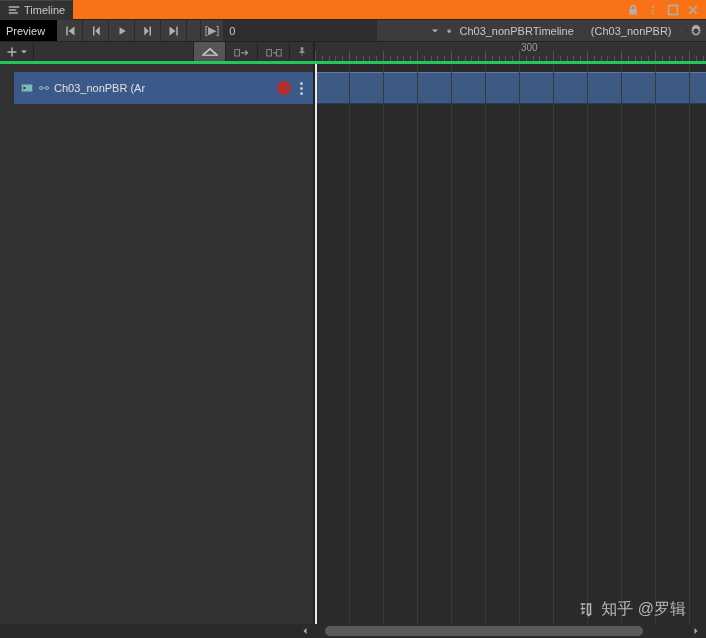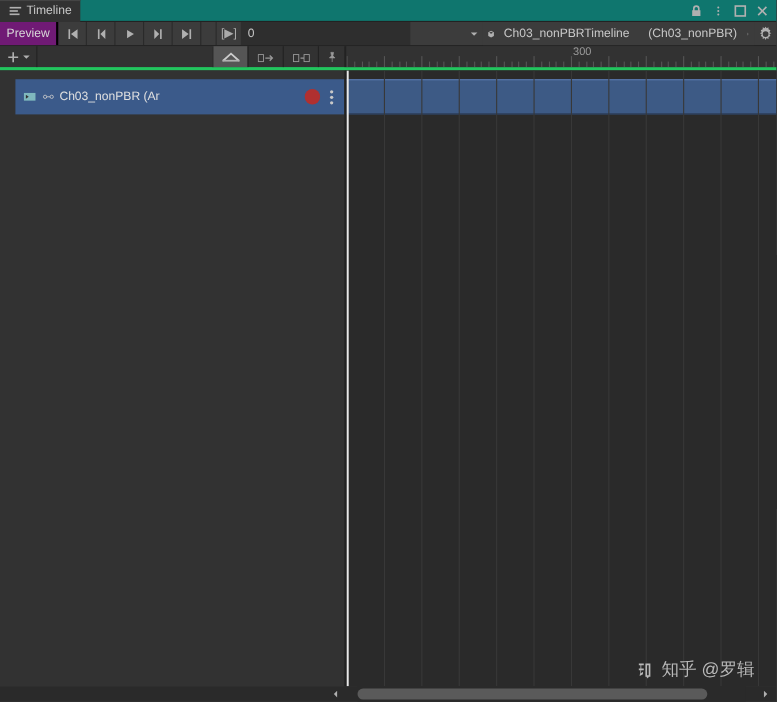--- a/index.html
+++ b/index.html
@@ -1,27 +1,27 @@
 <!DOCTYPE html>
 <html><head>
 <meta charset="utf-8">
 <style>
 * { box-sizing: border-box; margin: 0; padding: 0; font-family: Arial, sans-serif; }
 body { width: 706px; height: 638px; background: #383838; color: #c8c8c8; font-size: 11px; overflow: hidden; position: relative; }
 
 
-.titlebar { height: 20px; background: #0f766e; display: flex; align-items: center; border-bottom: 1px solid #222; }
+.titlebar { height: 20px; background: #f97316; display: flex; align-items: center; border-bottom: 1px solid #222; }
 .tab { background: #323232; height: 20px; display: flex; align-items: center; padding: 0 8px; gap: 4px; border-top: 1px solid #444; }
 .tab svg { width: 12px; height: 12px; }
 .window-controls { margin-left: auto; display: flex; gap: 6px; padding-right: 6px; }
 .window-controls span { width: 14px; height: 14px; display: flex; align-items: center; justify-content: center; cursor: pointer; }
 
 
 .toolbar { height: 22px; background: #3c3c3c; display: flex; align-items: stretch; border-bottom: 1px solid #222; }
-.preview-btn { background: #701a75; color: #d8d8d8; padding: 0 6px; display: flex; align-items: center; border-right: 2px solid #000000; }
+.preview-btn { background: #000000; color: #d8d8d8; padding: 0 6px; display: flex; align-items: center; border-right: 6px solid #000000; }
 .transport { display: flex; }
 .transport-btn { width: 26px; display: flex; align-items: center; justify-content: center; border-right: 1px solid #2a2a2a; cursor: pointer; }
 .frame-sep { width: 14px; border-right: 1px solid #2a2a2a; }
 .play-range { width: 22px; display: flex; align-items: center; justify-content: center; color: #aaa; }
 .frame-input { flex: 0 0 68px; background: #2e2e2e; border: none; color: #c8c8c8; padding: 0 6px; font-size: 11px; outline: none; }
 .dropdown-arrow { width: 16px; display:flex; align-items:center; justify-content:center; }
 .asset-path { flex: 1; display: flex; align-items: center; padding: 0 4px; gap: 4px; background: #3c3c3c; overflow: hidden; white-space: nowrap; }
 .asset-crumb { display:flex; align-items:center; gap:17px; padding: 0 4px; }
 .gear { width: 20px; display:flex; align-items:center; justify-content:center; }
 

